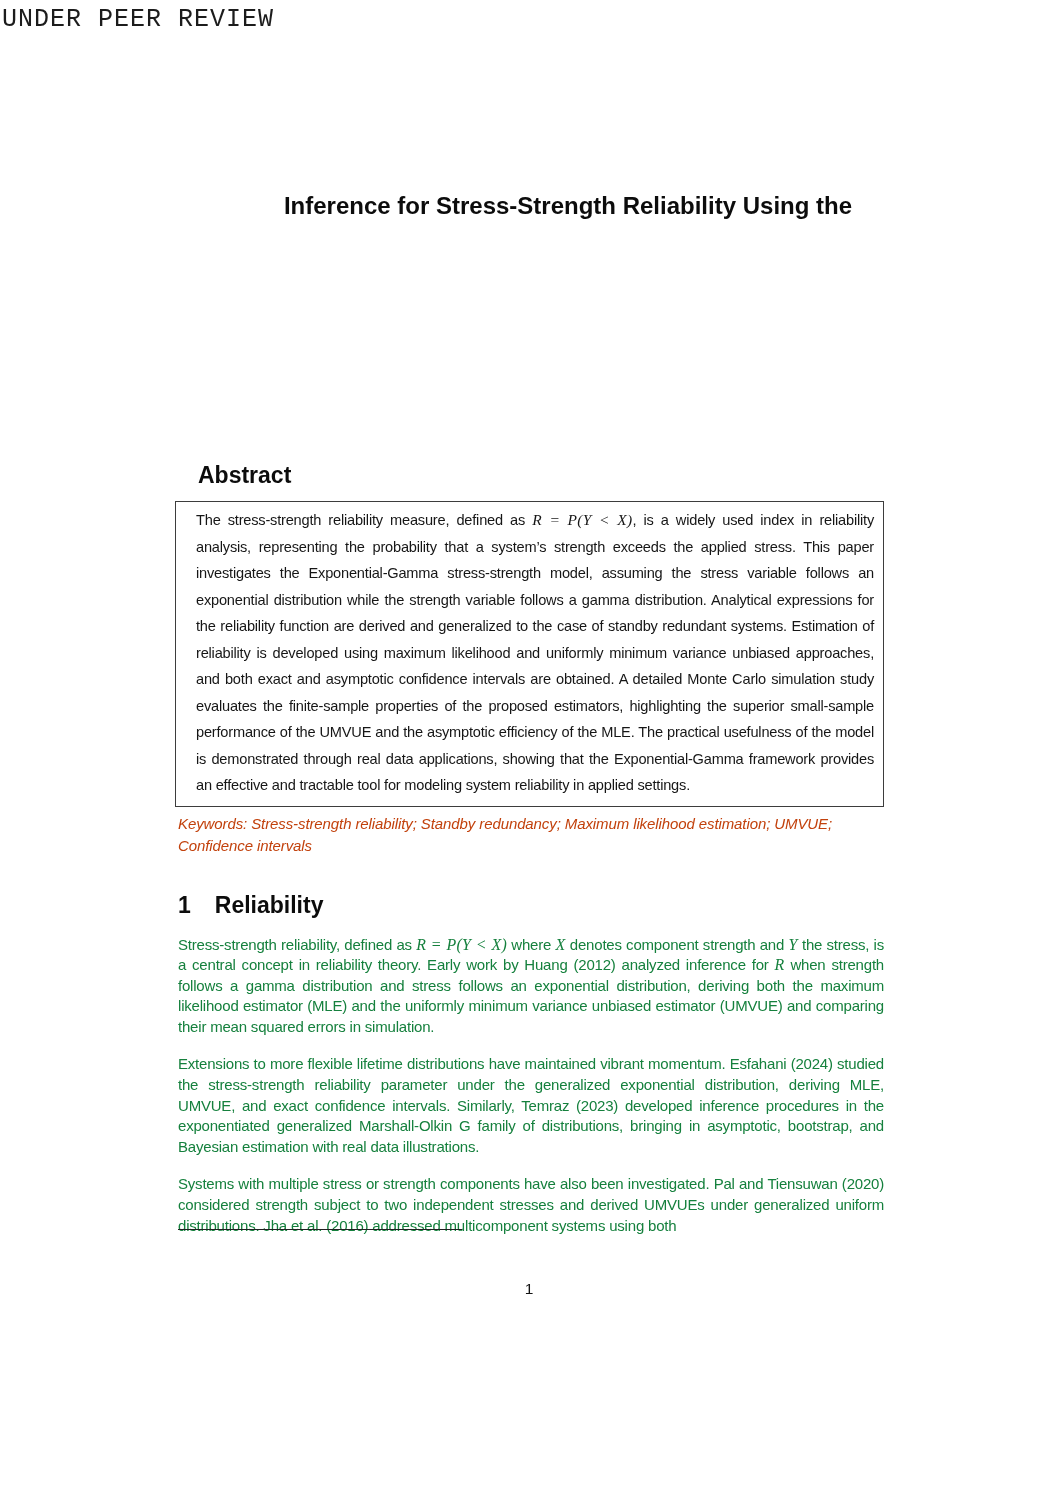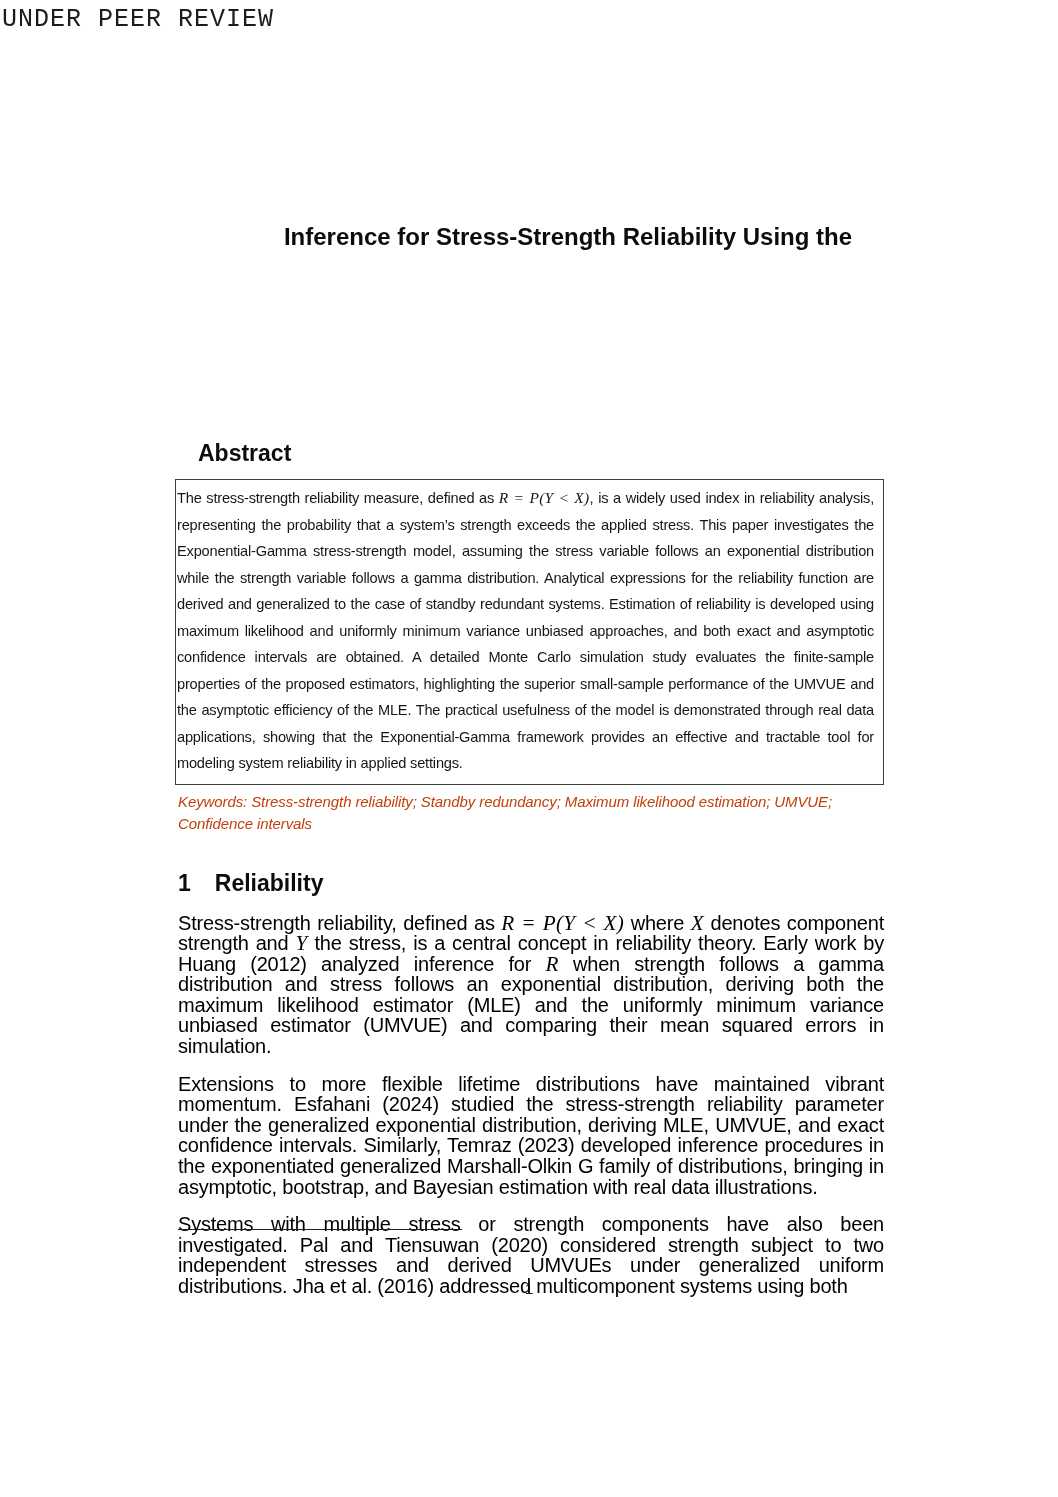--- a/index.html
+++ b/index.html
@@ -21,48 +21,48 @@
     top: 5px;
     left: 2px;
     font-family: "Liberation Mono", "DejaVu Sans Mono", monospace;
     font-size: 25px;
     letter-spacing: 1px;
     color: #1c1c1c;
     white-space: nowrap;
   }
   .paper-title {
     position: absolute;
-    top: 222px;
+    top: 191px;
     left: 228px;
     width: 680px;
     margin: 0;
     text-align: center;
     font-size: 24px;
     line-height: 30px;
     font-weight: bold;
     color: #0c0c0c;
   }
   .main-column {
     position: absolute;
-    top: 439px;
+    top: 461px;
     left: 175px;
     width: 709px;
   }
   .abstract-heading {
     margin: 0 0 12px 23px;
     font-size: 23px;
     line-height: 28px;
     font-weight: bold;
     color: #0c0c0c;
   }
   .abstract-box {
     box-sizing: border-box;
     width: 709px;
     border: 1.6px solid #3d3d3d;
-    padding: 5px 9px 7px 1px;
+    padding: 5px 9px 7px 20px;
     background: #ffffff;
   }
   .abstract-box p {
     margin: 0;
     font-size: 14.6px;
     line-height: 26.5px;
     letter-spacing: -0.2px;
     text-align: justify;
     color: #161616;
   }
@@ -92,25 +92,25 @@
   .sec-num {
     display: inline-block;
     margin-right: 24px;
   }
   .intro-paragraphs {
     margin: 16px 0 0 3px;
     width: 706px;
   }
   .intro-paragraphs p {
     margin: 0 0 17px 0;
-    font-size: 20px;
+    font-size: 15px;
     line-height: 20.6px;
     letter-spacing: -0.2px;
     text-align: justify;
-    color: #000000;
+    color: #15803d;
   }
   .footnote-rule {
     position: absolute;
     top: 1229px;
     left: 178px;
     width: 284px;
     height: 0;
     border-top: 1.6px solid #1f1f1f;
   }
   .page-number {

